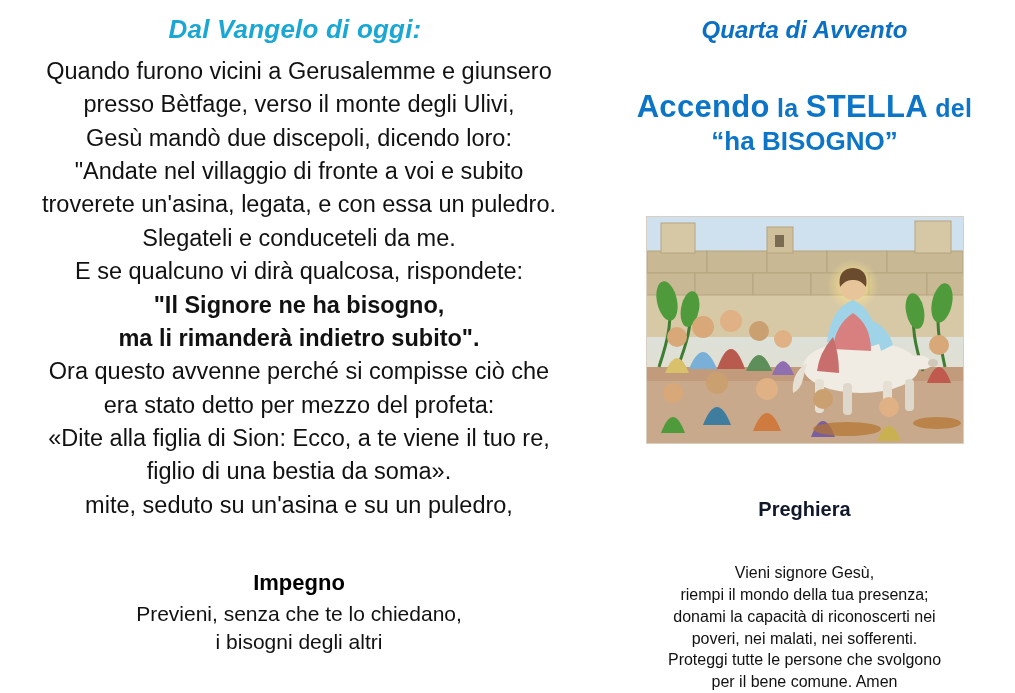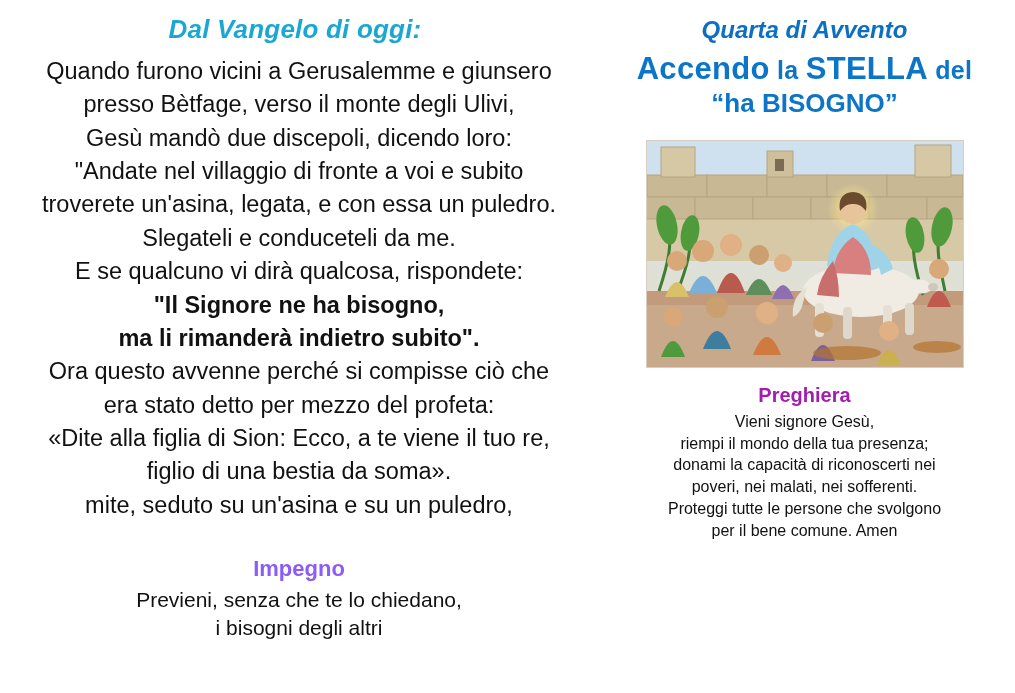--- a/index.html
+++ b/index.html
@@ -48,45 +48,46 @@
     max-width: 570px;
   }
   .gospel-body .line {
     display: block;
     white-space: nowrap;
   }
   .gospel-body .bold {
     font-weight: bold;
   }
   .impegno-title {
-    color: #8b5cf6;
+    color: #000000;
     font-weight: bold;
     font-size: 22px;
     text-align: center;
-    margin-top: 34px;
+    margin-top: 48px;
     margin-bottom: 4px;
   }
   .impegno-body {
     font-size: 21px;
     line-height: 1.34;
     text-align: center;
     color: #111111;
   }
   .impegno-body .line {
     display: block;
   }
 
   
   .right-col {
     width: 415px;
     box-sizing: border-box;
     padding: 8px 14px 0 8px;
     display: flex;
     flex-direction: column;
     align-items: center;
+    justify-content: space-between;
   }
   .sunday-title {
     color: #0b6fc4;
     font-style: italic;
     font-weight: bold;
     font-size: 24px;
     text-align: center;
     margin: 8px 0 8px 0;
   }
   .star-title {
@@ -123,21 +124,21 @@
     position: relative;
     border: 1px solid #d8cfc0;
     box-sizing: border-box;
   }
   .illus-wrap svg {
     display: block;
   }
 
   
   .prayer-title {
-    color: #a21caf;
+    color: #0f172a;
     font-weight: bold;
     font-size: 20px;
     text-align: center;
     margin: 2px 0 4px 0;
   }
   .prayer-body {
     font-size: 16px;
     line-height: 1.36;
     text-align: center;
     color: #111111;

